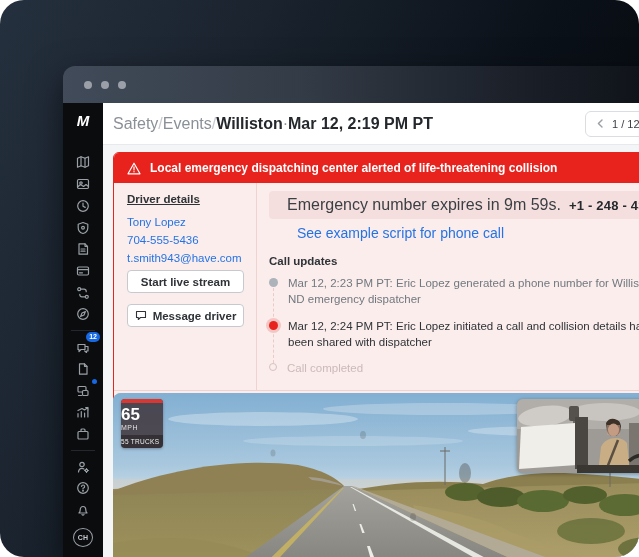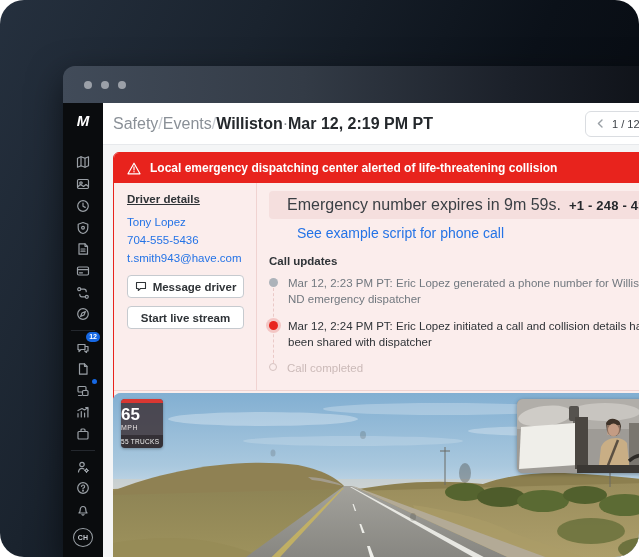--- a/index.html
+++ b/index.html
@@ -283,28 +283,28 @@
                 </svg>
               <span>Local emergency dispatching center alerted of life-threatening collision</span>
             </div>
 
             <div class="alert-body">
               <div class="driver-col">
                 <div class="dd-heading">Driver details</div>
                 <a class="dd-link" href="#">Tony Lopez</a>
                 <a class="dd-link" href="#">704-555-5436</a>
                 <a class="dd-link" href="#">t.smith943@have.com</a>
+                <button class="dd-btn">
+                  <span>Start live stream</span>
+                </button>
                 <button class="dd-btn first">
                   <svg width="12" height="11" viewBox="0 0 12 11">
                       <path d="M1.5 1.5h9v6h-5l-2.2 2v-2h-1.8z" fill="none" stroke="#2F3337" stroke-width="1.1" stroke-linejoin="round"></path>
                     </svg>
                   <span>Message driver</span>
-                </button>
-                <button class="dd-btn">
-                  <span>Start live stream</span>
                 </button>
               </div>
 
               <div class="call-col">
                 <div class="emg-bar">
                   <svg width="13" height="13" viewBox="0 0 13 13">
                       <path d="M2.2 1.6 4 1.2l1.2 2.4-1.1 1.2c.5 1.3 1.8 2.6 3.1 3.1l1.2-1.1 2.4 1.2-.4 1.8c-.2.7-.9 1.1-1.6.9C5.6 10 3 7.4 2.3 4.2c-.4-1-.3-2.3-.1-2.6z" fill="none" stroke="#4A4F55" stroke-width="1.1" stroke-linejoin="round"></path>
                     </svg>
                   <span class="emg-text">Emergency number expires in 9m 59s.</span>
                   <span class="emg-number">+1 - 248 - 434 - 550</span>

